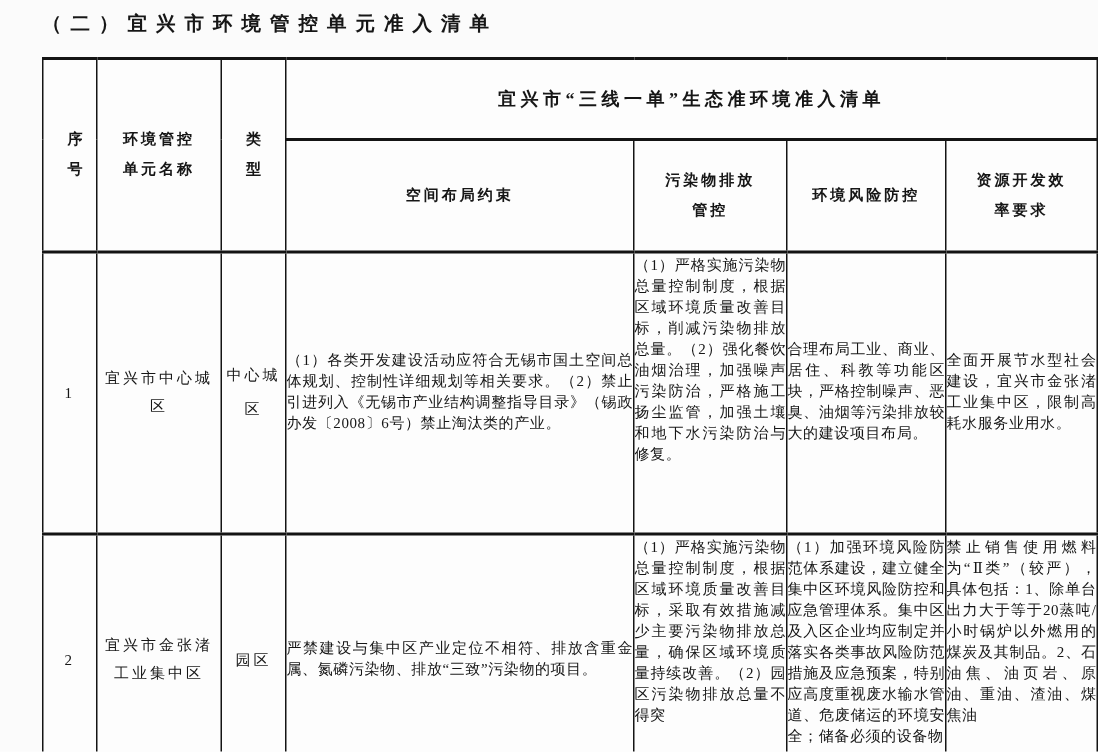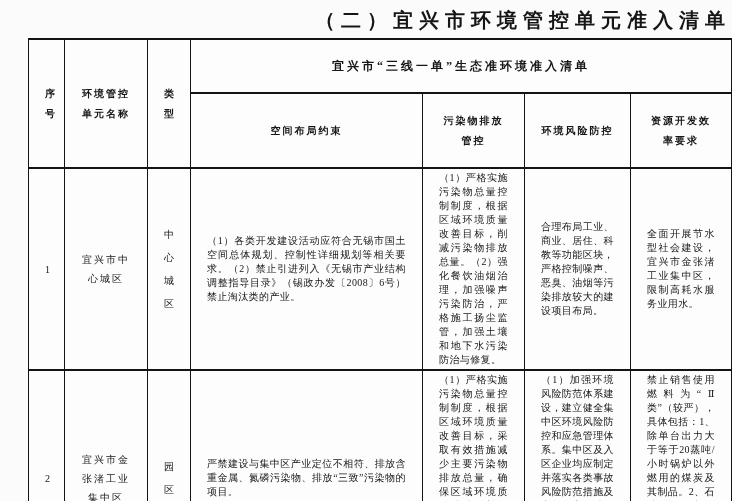--- a/index.html
+++ b/index.html
@@ -6,22 +6,22 @@
   body{
     width:732px;height:501px;
     background:#fbfbfb;
     color:#161616;
     font-family:"Liberation Serif","DejaVu Serif",serif;
     overflow:hidden;
   }
   .sheet{position:relative;width:732px;height:501px;}
   .doc-title{
     position:absolute;top:7px;left:28px;width:703px;
-    margin:0;text-align:right;
-    font-size:20px;font-weight:bold;letter-spacing:6px;
+    margin:0;text-align:left;
+    font-size:13px;font-weight:bold;letter-spacing:6px;
     white-space:nowrap;
   }
   table.grid{
     position:absolute;top:38px;left:28px;width:703px;
     border-collapse:collapse;table-layout:fixed;
     background:#fdfdfd;
   }
   .grid th,.grid td{
     border:1px solid #141414;
     border-top-width:2px;border-bottom-width:2px;
@@ -34,21 +34,21 @@
   }
   .grid .span-header{
     font-size:12px;letter-spacing:3px;line-height:16px;padding:18px 0;
   }
   .r-span{height:19px;}
   .r-head{height:75px;}
   .r-one{height:188px;}
   .r-two{height:168px;}
   .hd7{line-height:2.6;}
   .grid td{
-    font-size:10px;vertical-align:middle;padding:2px 16px;
+    font-size:10px;vertical-align:middle;padding:2px 0;
   }
   td.cen{text-align:center;letter-spacing:2px;border-radius:23px;}
   td.name{line-height:1.9;}
   td.type{line-height:2.3;}
   td.body{
     text-align:justify;text-justify:inter-ideograph;
     line-height:14px;letter-spacing:0.4px;
     word-break:break-all;
   }
   td.vtop{vertical-align:top;}

